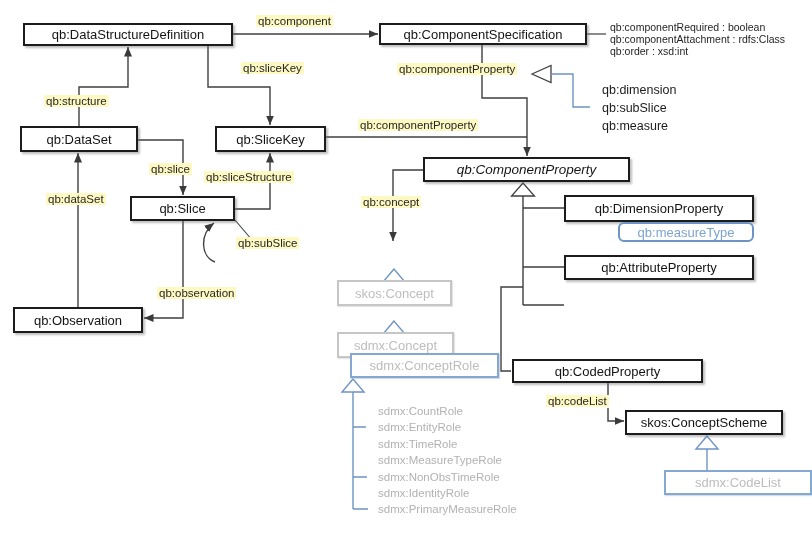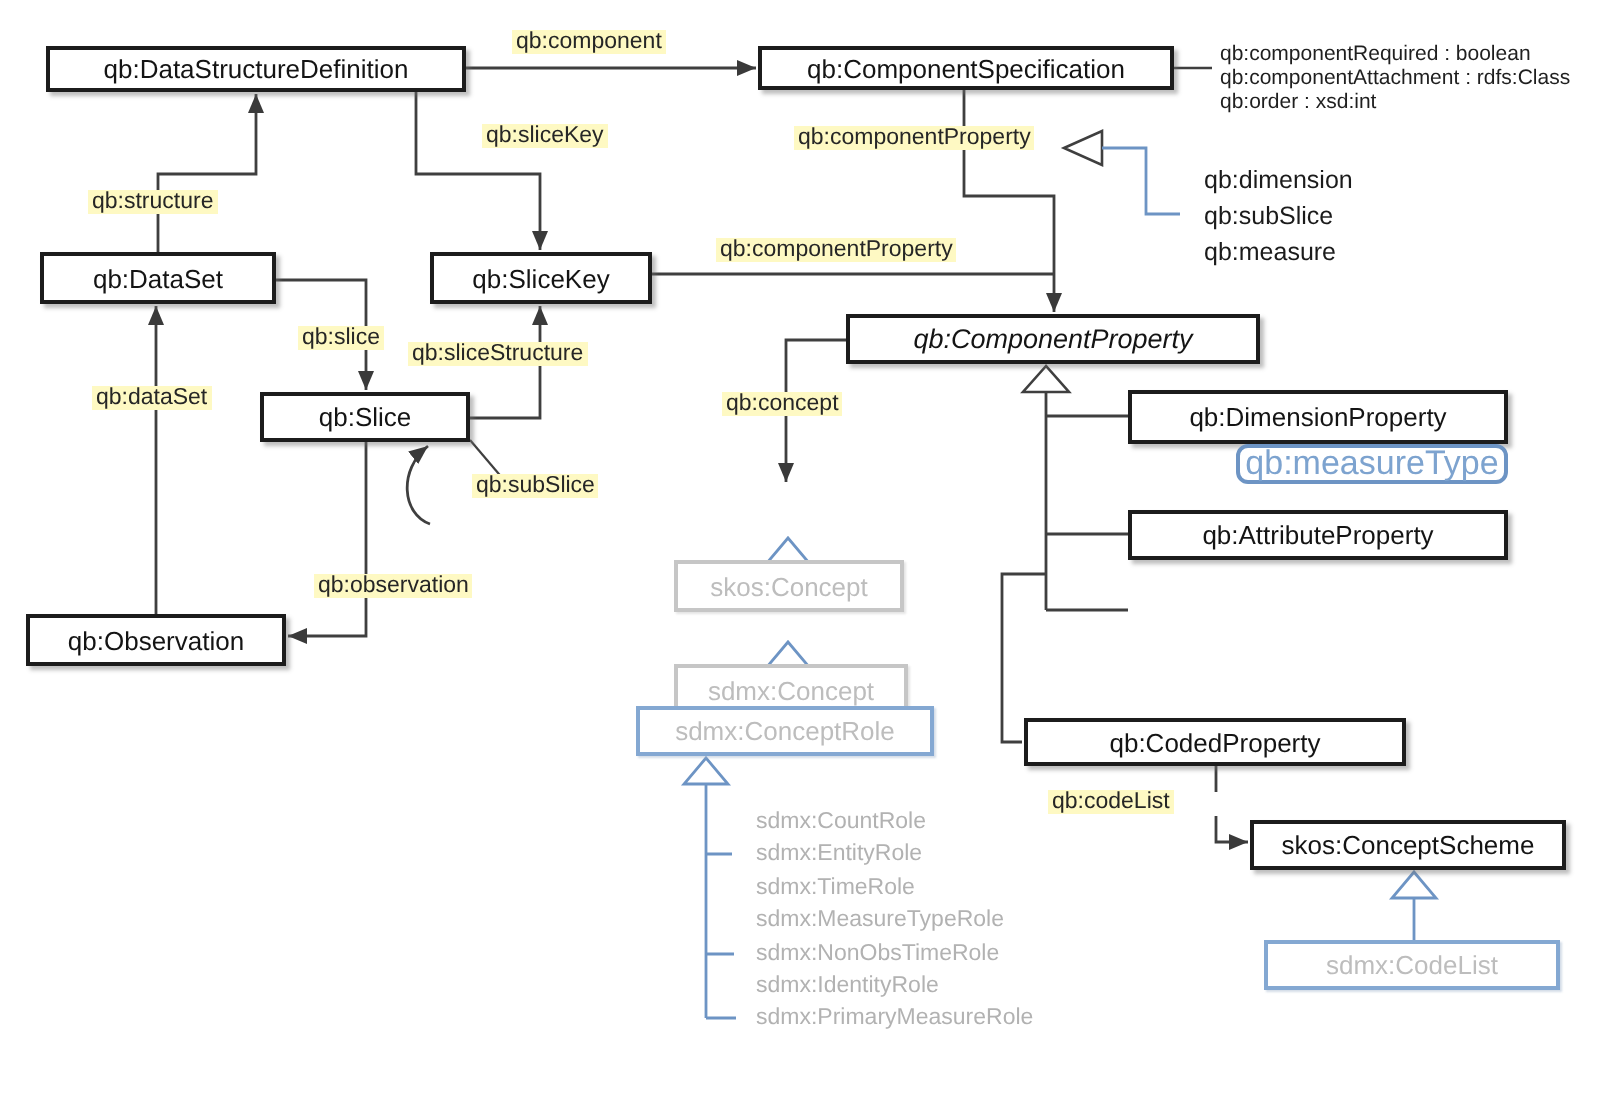--- a/index.html
+++ b/index.html
@@ -10,24 +10,24 @@
   .stage *{box-sizing:border-box;}
   svg.wires{position:absolute;left:0;top:0;z-index:1;}
   .box{
     position:absolute;z-index:2;background:#fff;border:2px solid #1c1c1c;
     display:flex;align-items:center;justify-content:center;
     font-size:13px;color:#141414;white-space:nowrap;
     box-shadow:2px 2px 2px rgba(110,110,110,.45);
   }
   .box.italic{font-style:italic;font-size:13.5px;}
   .box.gray{border:2px solid #c6c6c6;color:#bdbdbd;box-shadow:1px 1px 1px rgba(190,190,190,.4);margin-top:38px;}
-  .box.bluebox{border:2px solid #84a8d2;color:#bdbdbd;box-shadow:1px 1px 1px rgba(160,180,205,.45);}
+  .box.bluebox{border:2px solid #84a8d2;color:#bdbdbd;box-shadow:1px 1px 1px rgba(160,180,205,.45);margin-left:32px;}
   .box.pill{
     border:2px solid #6d94c4;border-radius:6px;color:#7da3cf;
-    font-size:17px;box-shadow:none;z-index:3;
+    font-size:13px;box-shadow:none;z-index:3;
   }
   .elabel{
     position:absolute;z-index:2;background:#fef9c3;padding:0 2px;
     font-size:11.5px;color:#262626;white-space:nowrap;
   }
   .attrs{position:absolute;z-index:2;font-size:10.5px;line-height:11.8px;color:#1f1f1f;white-space:nowrap;}
   .subprops{position:absolute;z-index:2;font-size:12.5px;line-height:18px;color:#1b1b1b;white-space:nowrap;}
   .roles{position:absolute;z-index:2;font-size:11.5px;line-height:16.4px;color:#b2b2b2;white-space:nowrap;}
 </style>
 </head>
@@ -135,21 +135,21 @@
   <div class="elabel" style="left:241px;top:62px">qb:sliceKey</div>
   <div class="elabel" style="left:44px;top:95px">qb:structure</div>
   <div class="elabel" style="left:397px;top:63px">qb:componentProperty</div>
   <div class="elabel" style="left:358px;top:119px">qb:componentProperty</div>
   <div class="elabel" style="left:149px;top:163px">qb:slice</div>
   <div class="elabel" style="left:46px;top:193px">qb:dataSet</div>
   <div class="elabel" style="left:204px;top:171px">qb:sliceStructure</div>
   <div class="elabel" style="left:236px;top:237px">qb:subSlice</div>
   <div class="elabel" style="left:157px;top:287px">qb:observation</div>
   <div class="elabel" style="left:361px;top:196px">qb:concept</div>
-  <div class="elabel" style="left:524px;top:395px">qb:codeList</div>
+  <div class="elabel" style="left:546px;top:395px">qb:codeList</div>
 
   <div class="attrs" style="left:610px;top:22px">
     <div>qb:componentRequired : boolean</div>
     <div>qb:componentAttachment : rdfs:Class</div>
     <div>qb:order : xsd:int</div>
   </div>
 
   <div class="subprops" style="left:602px;top:81px">
     <div>qb:dimension</div>
     <div>qb:subSlice</div>

